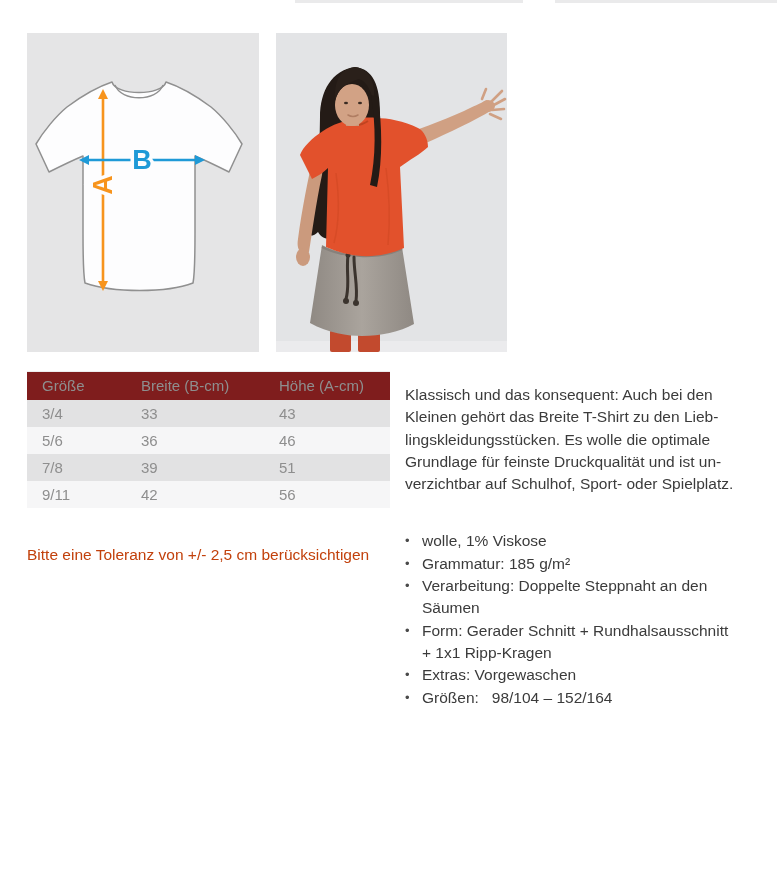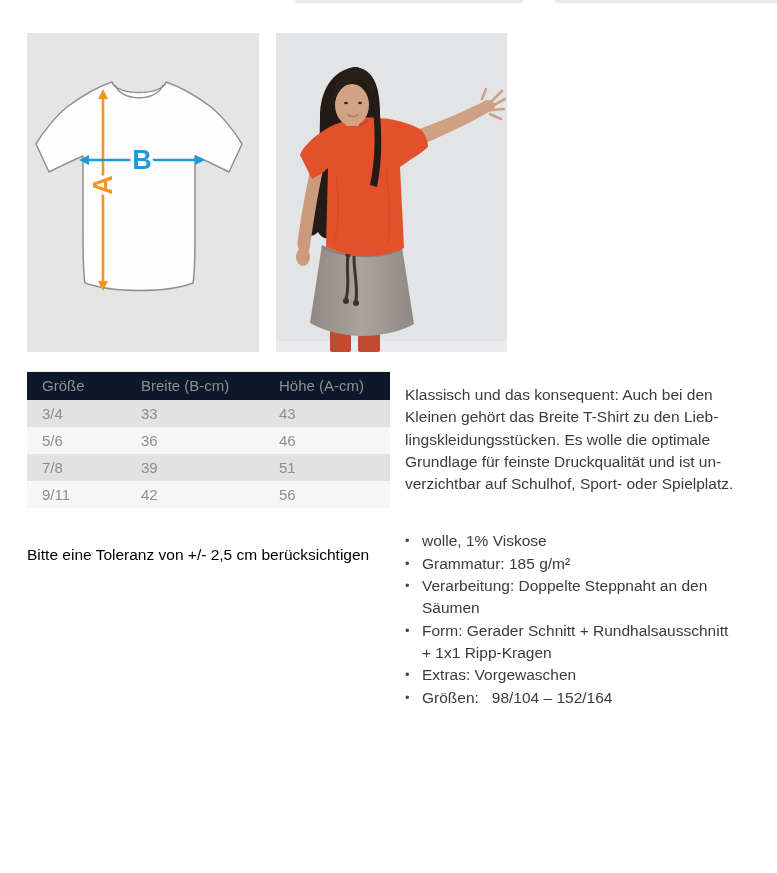--- a/index.html
+++ b/index.html
@@ -11,25 +11,25 @@
 
   .panel{position:absolute;top:33px;height:319px;background:#e5e5e6;}
   .diagram-panel{left:27px;width:232px;}
   .photo-panel{left:276px;width:231px;}
   .panel svg{display:block;width:100%;height:100%;}
 
   .size-table{position:absolute;left:27px;top:371px;width:363px;border-collapse:collapse;
               table-layout:fixed;font-size:15px;color:#8e8e8e;}
   .size-table th,.size-table td{font-weight:400;text-align:left;padding:0 0 0 15px;
               height:27px;line-height:27px;white-space:nowrap;overflow:hidden;}
-  .size-table thead tr{background:#0f172a;border-top:1px solid #eeeeef;height:28px;}
+  .size-table thead tr{background:#7f1d1d;border-top:1px solid #eeeeef;height:28px;}
   .size-table tbody tr:nth-child(odd){background:#e2e2e3;}
   .size-table tbody tr:nth-child(even){background:#f6f6f7;}
 
-  .tolerance-note{position:absolute;left:27px;top:546px;font-size:15.5px;color:#000000;}
+  .tolerance-note{position:absolute;left:27px;top:546px;font-size:15.5px;color:#c2410c;}
 
   .desc{position:absolute;left:405px;top:384px;width:372px;color:#3b3b3b;
         font-size:15.5px;line-height:22.3px;}
   .para-line{white-space:pre-wrap;}
   .bullets{margin-top:35px;}
   .bullet{display:flex;}
   .dot{width:17px;flex:none;font-size:13px;color:#4a4a4a;}
   .blines{flex:1;min-width:0;}
   .bline{white-space:pre-wrap;}
   .bline:empty{display:none;}

